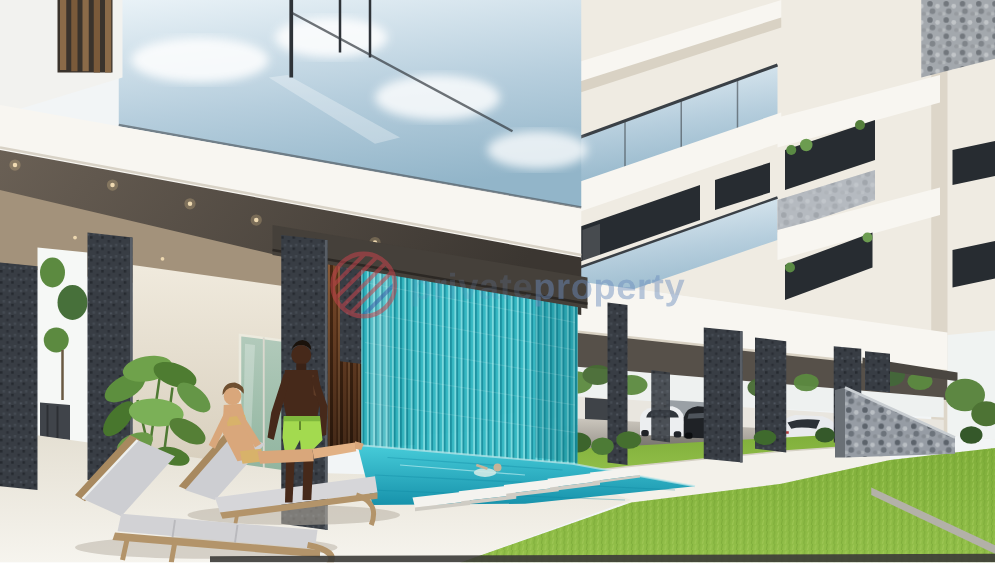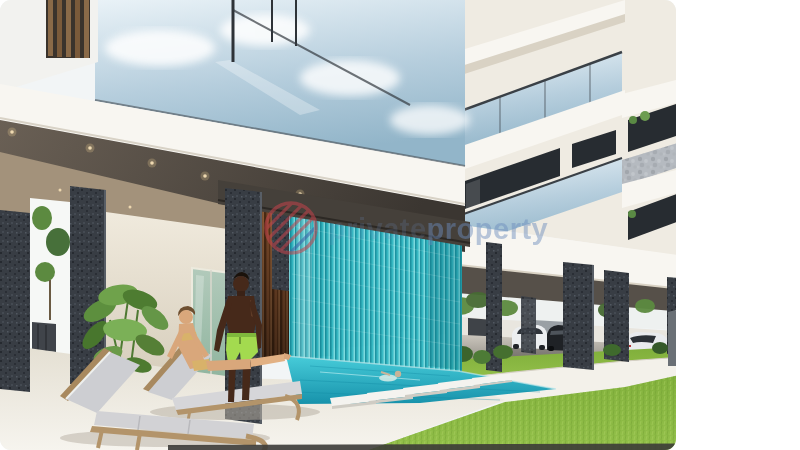--- a/index.html
+++ b/index.html
@@ -1,17 +1,17 @@
 <!DOCTYPE html>
 <html><head>
 <meta charset="utf-8">
 <style>
   html,body{margin:0;padding:0;background:#ffffff;}
-  .stage{position:relative;width:676px;height:450px;overflow:hidden;background:#fff;
-         font-family:"Liberation Sans", sans-serif;border-radius:11px;}
+  .stage{position:relative;width:796px;height:450px;overflow:hidden;background:#fff;
+         font-family:"Liberation Sans", sans-serif;}
   svg{display:block;}
   .wm-text{font-family:"Liberation Sans", sans-serif;font-weight:600;letter-spacing:.5px;}
 </style>
 </head>
 <body>
 
 <div class="stage">
 <svg width="800" height="450" viewBox="0 0 800 450">
   <defs>
     <linearGradient id="glassG" x1="0" y1="0" x2="0.25" y2="1">

